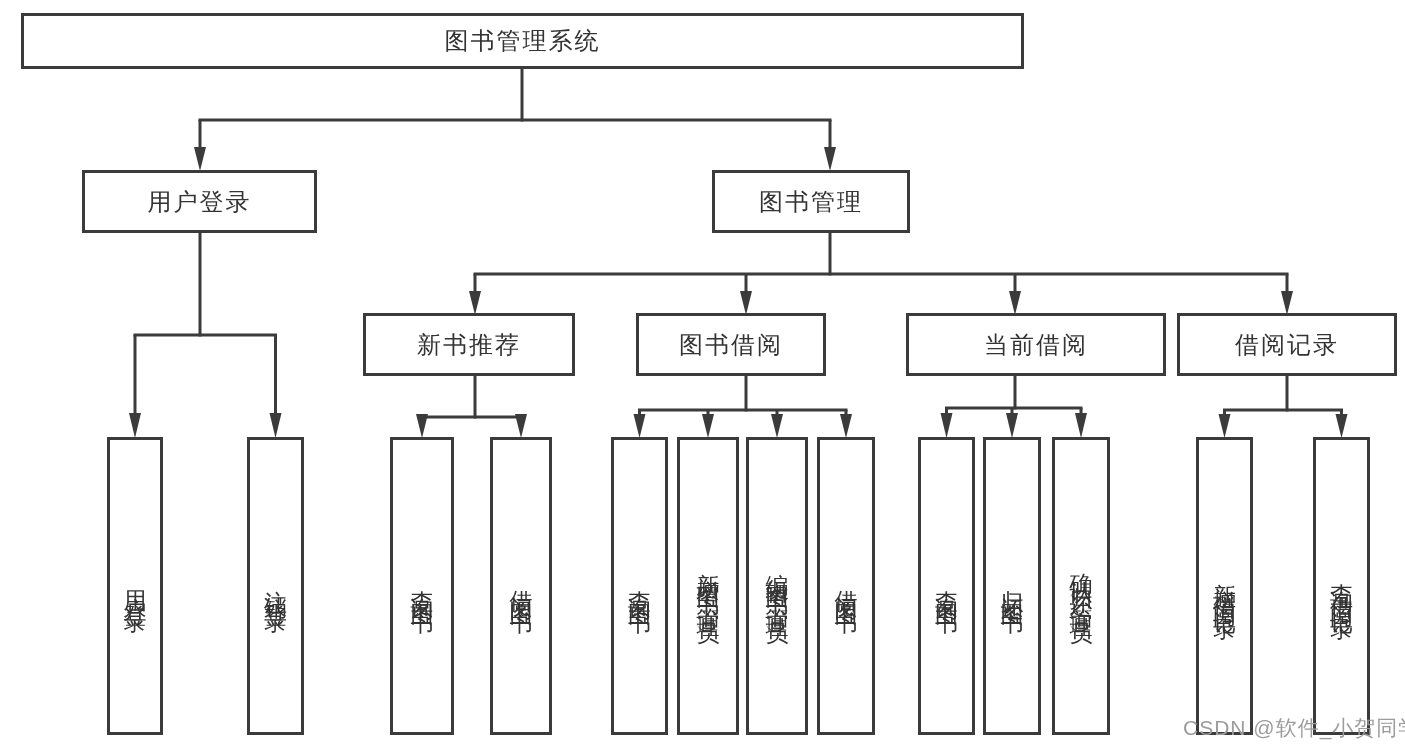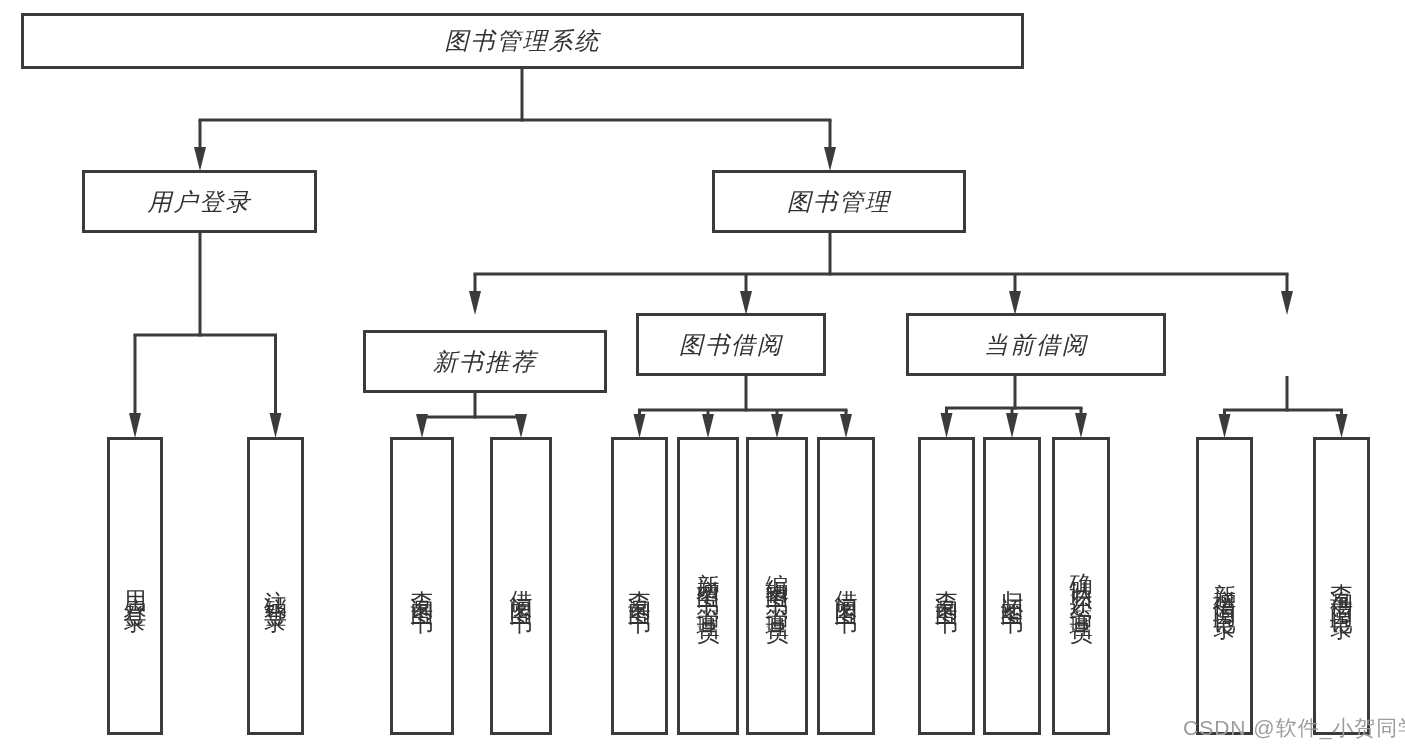--- a/index.html
+++ b/index.html
@@ -26,39 +26,38 @@
     align-items: center;
     justify-content: center;
     color: #333333;
     z-index: 2;
   }
   .hlbl {
     font-size: 24px;
     letter-spacing: 2px;
     white-space: nowrap;
     color: #333333;
-    font-style: italic;
   }
   .vlbl {
     writing-mode: vertical-rl;
     text-orientation: upright;
     font-size: 23px;
     line-height: 1;
     letter-spacing: 7px;
     color: #333333;
     white-space: nowrap;
   }
   
   .n-root   { left: 21px;  top: 13px;  width: 1003px; height: 56px; }
   
   .n-l2-0   { left: 82px;  top: 170px; width: 235px;  height: 63px; }
-  .n-l2-1   { left: 712px; top: 170px; width: 254px;  height: 63px; }
+  .n-l2-1   { left: 712px; top: 170px; width: 198px;  height: 63px; }
   
   .n-l3     { top: 313px; height: 63px; }
-  .n-l3-0   { left: 363px;  width: 244px; margin-top: 17px; }
+  .n-l3-0   { left: 363px;  width: 212px; }
   .n-l3-1   { left: 636px;  width: 190px; }
   .n-l3-2   { left: 906px;  width: 260px; }
   .n-l3-3   { left: 1177px; width: 220px; }
   
   .n-leaf   { top: 437px; height: 298px; }
   .n-lf-0  { left: 107px;  width: 56px; }
   .n-lf-1  { left: 247px;  width: 57px; }
   .n-lf-2  { left: 390px;  width: 64px; }
   .n-lf-3  { left: 490px;  width: 62px; }
   .n-lf-4  { left: 611px;  width: 57px; }
@@ -175,20 +174,23 @@
 
   <div class="box n-l3 n-l3-0">
     <span class="hlbl">新书推荐</span>
   </div>
   <div class="box n-l3 n-l3-1">
     <span class="hlbl">图书借阅</span>
   </div>
   <div class="box n-l3 n-l3-2">
     <span class="hlbl">当前借阅</span>
   </div>
+  <div class="box n-l3 n-l3-3">
+    <span class="hlbl">借阅记录</span>
+  </div>
 
   <div class="box n-leaf n-lf-0">
     <span class="vlbl">用户登录</span>
   </div>
   <div class="box n-leaf n-lf-1">
     <span class="vlbl">注销登录</span>
   </div>
   <div class="box n-leaf n-lf-2">
     <span class="vlbl">查询图书</span>
   </div>

